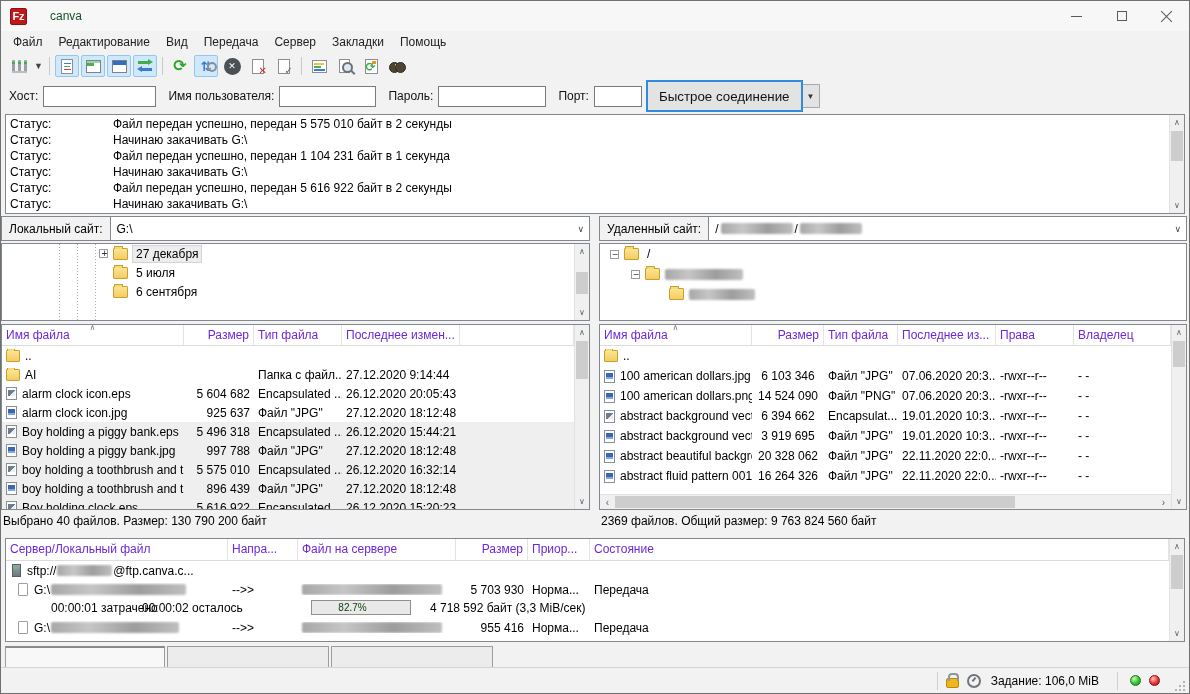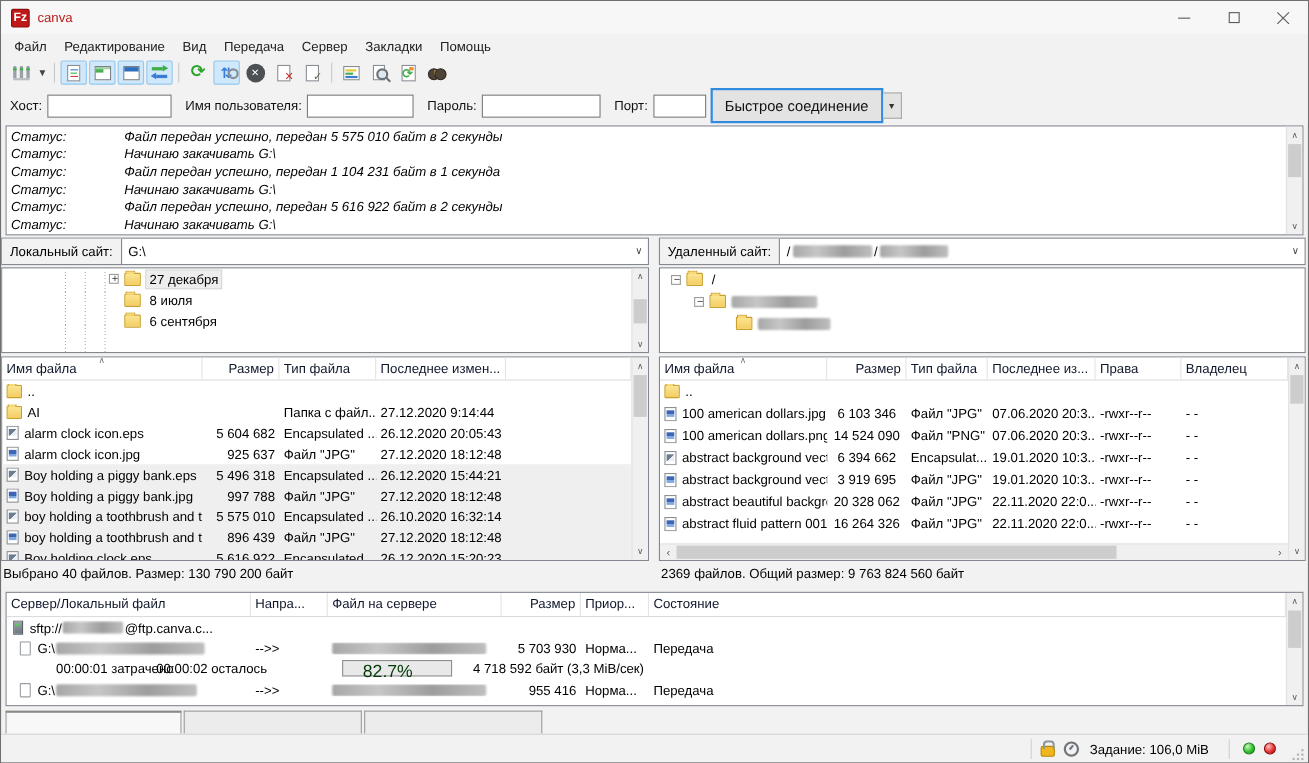--- a/index.html
+++ b/index.html
@@ -5,21 +5,21 @@
   html,body{margin:0;padding:0;background:#d8d8d8;}
   *{box-sizing:border-box;cursor:default;user-select:none;}
   #window{
     position:relative;width:1190px;height:694px;background:#f2f2f2;
     font-family:"Liberation Sans","DejaVu Sans",sans-serif;font-size:12px;color:#000;
     border:1px solid #707070;overflow:hidden;
   }
   
   #titlebar{position:absolute;top:0;left:0;right:0;height:30px;background:#f7f7f7;display:flex;align-items:center;padding-left:9px;}
   .fz-logo{width:17px;height:17px;background:#bf1818;color:#fff;font-weight:bold;font-size:11px;display:flex;align-items:center;justify-content:center;border-radius:2px;border:1px solid #8d0f0f;}
-  .win-title{margin-left:7px;color:#b91c1c;font-size:12px;}
+  .win-title{margin-left:23px;color:#14532d;font-size:12px;}
   .win-controls{margin-left:auto;display:flex;height:100%;}
   .win-btn{width:45px;height:100%;display:flex;align-items:center;justify-content:center;color:#5a5a5a;}
   .glyph-min{width:11px;height:1px;background:#5a5a5a;}
   .glyph-max{width:10px;height:10px;border:1px solid #5a5a5a;}
   .glyph-close{position:relative;width:12px;height:12px;}
   .glyph-close::before,.glyph-close::after{content:"";position:absolute;left:5px;top:-1px;width:1px;height:15px;background:#5a5a5a;}
   .glyph-close::before{transform:rotate(45deg);}
   .glyph-close::after{transform:rotate(-45deg);}
   
   #menubar{position:absolute;top:30px;left:0;right:0;height:22px;display:flex;align-items:center;padding-left:4px;background:#f2f2f2;}
@@ -122,21 +122,21 @@
   .treeline{position:absolute;top:0;bottom:0;width:1px;background-image:repeating-linear-gradient(to bottom,#aaa 0 1px,transparent 1px 3px);}
   #remote-tree .tree-row{height:20px;}
   #remote-tree .tree-row:nth-child(1){padding-left:10px;}
   #remote-tree .tree-row:nth-child(2){padding-left:31px;}
   #remote-tree .tree-row:nth-child(3){padding-left:55px;}
   #remote-tree .tree-row:nth-child(2) .redact{width:78px;}
   #remote-tree .tree-row:nth-child(3) .redact{width:66px;}
   
   .listbox{margin-top:3px;height:186px;border:1px solid #828790;background:#fff;position:relative;overflow:hidden;}
   .lheader{display:flex;height:21px;border-bottom:1px solid #dcdcdc;background:#fff;position:relative;margin-right:15px;}
-  .hcol{border-right:1px solid #e4e4e4;padding:3px 4px 0 4px;white-space:nowrap;overflow:hidden;color:#0f172a;position:relative;}
+  .hcol{border-right:1px solid #e4e4e4;padding:3px 4px 0 4px;white-space:nowrap;overflow:hidden;color:#6d28d9;position:relative;}
   .hcol.size{text-align:right;}
   .sort-caret::after{content:"∧";position:absolute;top:-2px;left:50%;transform:translateX(-50%);font-size:8px;color:#777;}
   .lrows{position:absolute;top:21px;left:0;right:15px;bottom:0;}
   .frow{display:flex;height:19px;align-items:center;white-space:nowrap;}
   .frow.selected{background:#efefef;}
   .fc{padding:0 4px;overflow:hidden;flex:none;}
   .fc.name{display:flex;align-items:center;}
   .fc.size{text-align:right;}
   .fi{width:14px;height:12px;flex:none;margin-right:5px;position:relative;}
   .frow[data-icon="folder"] .fi{background:linear-gradient(#fbe491,#f3cd62);border:1px solid #c9a02d;border-radius:1px;}
@@ -159,21 +159,21 @@
   .q-cell{padding:0 4px;overflow:hidden;flex:none;display:flex;align-items:center;}
   .q-cell.num{justify-content:flex-end;}
   .srv-icon{width:9px;height:13px;background:linear-gradient(#9aa2aa,#6d757d);border:1px solid #565d64;margin:0 6px 0 2px;position:relative;flex:none;}
   .srv-icon::after{content:"";position:absolute;left:1px;top:2px;width:3px;height:2px;background:#5ad05a;}
   .page-icon{width:10px;height:13px;background:#fff;border:1px solid #9a9ea3;border-radius:1px;margin:0 6px 0 8px;flex:none;}
   .q-progress{position:relative;height:19px;margin-right:15px;}
   .qp{position:absolute;top:2px;white-space:nowrap;}
   .qp.elapsed{left:45px;} .qp.remaining{left:136px;} .qp.detail{left:424px;}
   .pbar{position:absolute;left:305px;top:1px;width:100px;height:15px;border:1px solid #8f8f8f;background:#e9e9e9;}
   .pfill{height:100%;background:linear-gradient(#35c93d,#07a81a);}
-  .plabel{position:absolute;top:1px;transform:translateX(-50%);font-size:16px;color:#043b06;}
+  .plabel{position:absolute;top:1px;transform:translateX(-50%);font-size:10px;color:#043b06;}
   
   #tabsbar{position:absolute;top:643px;left:4px;right:4px;height:23px;display:flex;align-items:flex-end;}
   .tab{height:21px;padding:18px 14px 0 14px;border:1px solid #9d9d9d;border-bottom:none;background:#ececec;margin-right:2px;color:#222;}
   .tab.active{background:#f8f8f8;font-weight:bold;border-top:2px solid #8a8a8a;}
   
   #statusbar{position:absolute;bottom:0;left:0;right:0;height:26px;border-top:1px solid #d4d4d4;background:#f2f2f2;display:flex;align-items:center;}
   .sb-right{margin-left:auto;display:flex;align-items:center;height:100%;}
   .sb-sep{width:1px;height:18px;background:#d0d0d0;margin:0 8px;}
   .lock{width:13px;height:10px;background:#efb71c;border:1px solid #b8880d;border-radius:2px;position:relative;margin-top:5px;}
   .lock::before{content:"";position:absolute;left:1px;top:-6px;width:7px;height:6px;border:2px solid #8f959c;border-bottom:none;border-radius:4px 4px 0 0;}
@@ -306,21 +306,21 @@
     <input class="qc-input" style="width: 97px;" value="">
     <span class="qc-label">Пароль:</span>
     <input class="qc-input" style="width: 108px;" value="">
     <span class="qc-label">Порт:</span>
     <input class="qc-input" style="width: 48px; margin-right: 0px;" value="">
     <button class="qc-btn">Быстрое соединение</button>
     <div class="qc-drop">▼</div>
   </div>
 
   <div id="logbox">
-    <div style="position:absolute;inset:1px 15px 0 0;font-style:italic;">
+    <div style="position:absolute;inset:1px 15px 0 0;">
 
         <div class="log-row">
           <span class="ltype">Статус:</span>
           <span class="ltext">Файл передан успешно, передан 5 575 010 байт в 2 секунды</span>
         </div>
 
         <div class="log-row">
           <span class="ltype">Статус:</span>
           <span class="ltext">Начинаю закачивать G:\</span>
         </div>
@@ -372,21 +372,21 @@
             <div class="tree-row selected" data-exp="plus">
               <span class="expander"></span>
               <i class="fold"></i>
               <span class="label">27 декабря</span>
 
             </div>
 
             <div class="tree-row" data-exp="none">
               <span class="expander"></span>
               <i class="fold"></i>
-              <span class="label">8 июля</span>
+              <span class="label">5 июля</span>
 
             </div>
 
 
             <div class="tree-row" data-exp="none">
               <span class="expander"></span>
               <i class="fold"></i>
               <span class="label">6 сентября</span>
 
             </div>
@@ -468,21 +468,21 @@
               <span class="fc date loc date">27.12.2020 18:12:48</span>
             </div>
 
             <div class="frow selected" data-icon="eps">
               <span class="fc name loc name">
                 <i class="fi"></i>
                 <span>boy holding a toothbrush and t...</span>
               </span>
               <span class="fc size loc size">5 575 010</span>
               <span class="fc type loc type">Encapsulated ...</span>
-              <span class="fc date loc date">26.10.2020 16:32:14</span>
+              <span class="fc date loc date">26.12.2020 16:32:14</span>
             </div>
 
             <div class="frow selected" data-icon="jpg">
               <span class="fc name loc name">
                 <i class="fi"></i>
                 <span>boy holding a toothbrush and t...</span>
               </span>
               <span class="fc size loc size">896 439</span>
               <span class="fc type loc type">Файл "JPG"</span>
               <span class="fc date loc date">27.12.2020 18:12:48</span>

